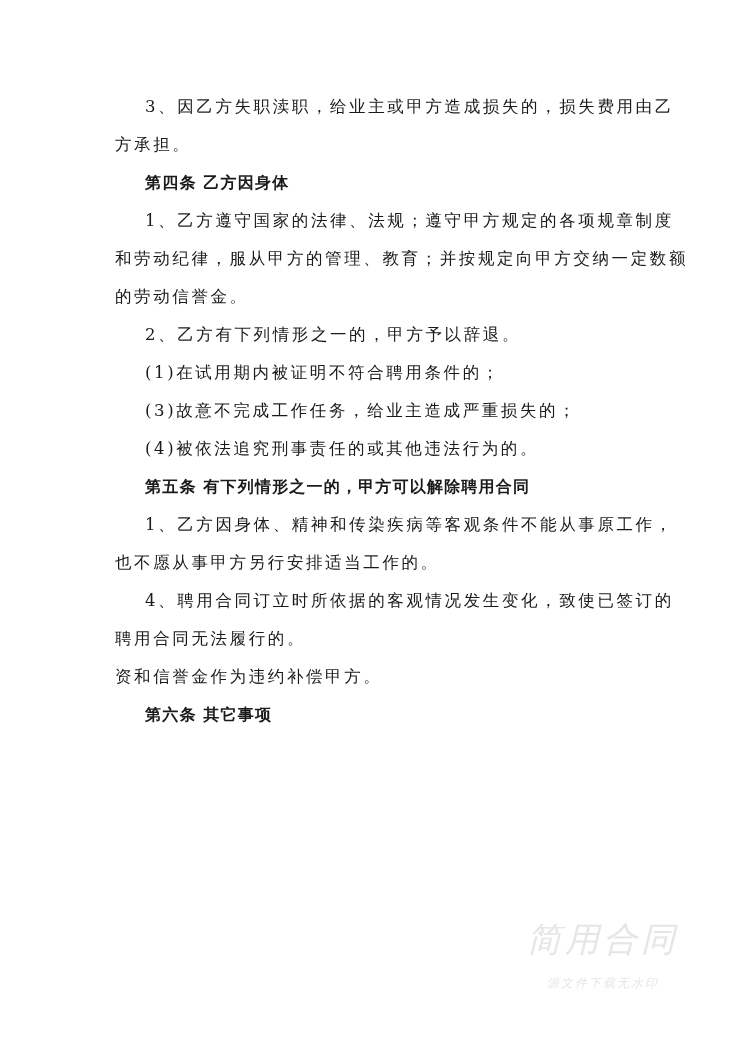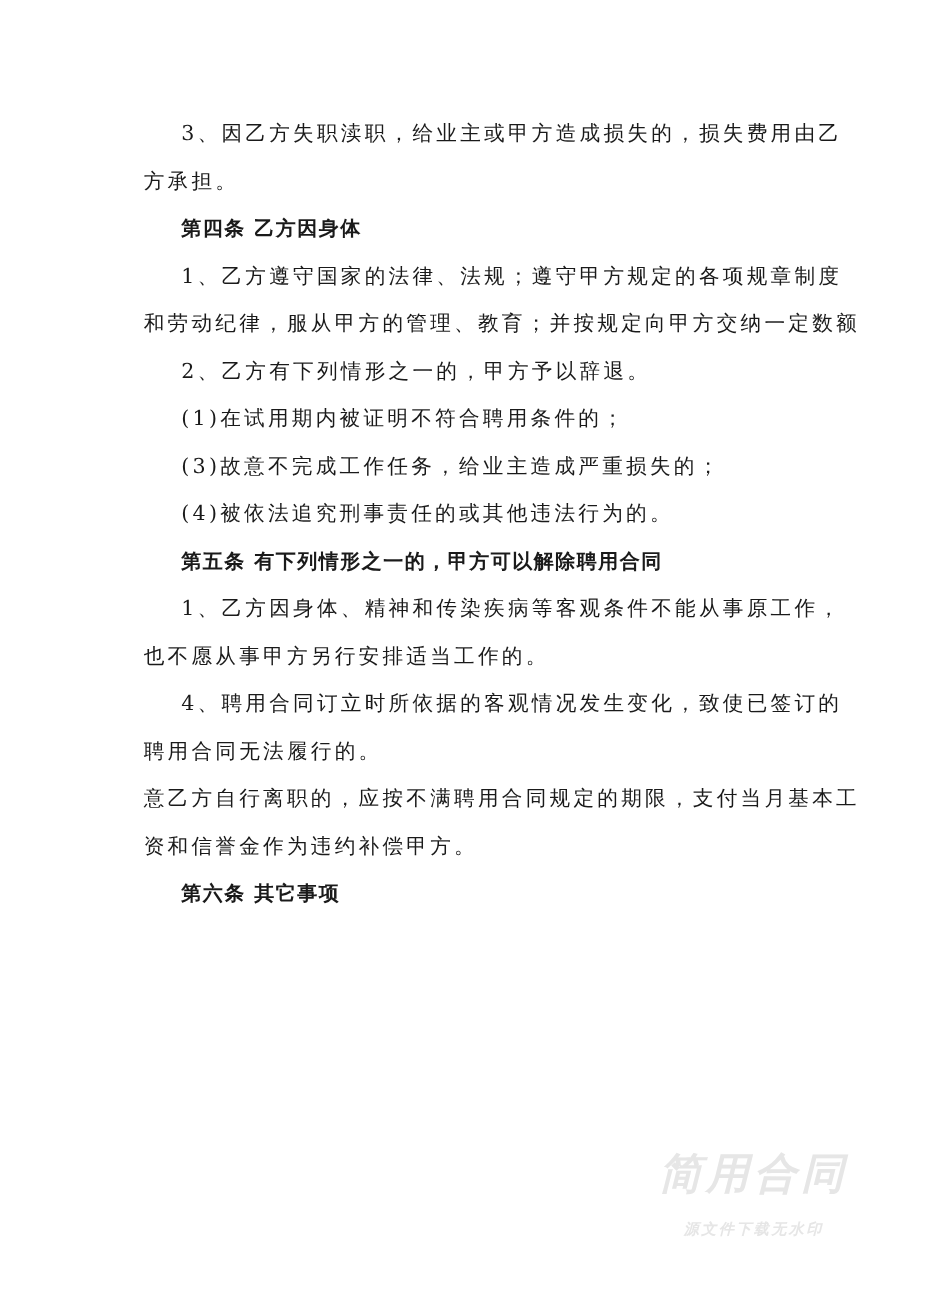--- a/index.html
+++ b/index.html
@@ -36,21 +36,21 @@
       font-size: 16px;
     }
     .watermark {
       position: absolute;
       left: 508px;
       top: 918px;
       width: 190px;
       text-align: center;
       color: #e6e6e6;
       font-family: "DejaVu Sans", "Liberation Sans", sans-serif;
-      font-weight: bold;
+      font-weight: normal;
       font-style: italic;
     }
     .wm-main {
       font-size: 34px;
       letter-spacing: 4px;
       line-height: 42px;
     }
     .wm-sub {
       font-size: 12px;
       letter-spacing: 2px;
@@ -60,30 +60,30 @@
   </style>
 </head>
 <body>
 
 <div class="page">
   <div class="line indent">3、因乙方失职渎职，给业主或甲方造成损失的，损失费用由乙</div>
   <div class="line">方承担。</div>
   <div class="line indent heading">第四条  乙方因身体</div>
   <div class="line indent">1、乙方遵守国家的法律、法规；遵守甲方规定的各项规章制度</div>
   <div class="line">和劳动纪律，服从甲方的管理、教育；并按规定向甲方交纳一定数额</div>
+  <div class="line">的劳动信誉金。</div>
   <div class="line indent">2、乙方有下列情形之一的，甲方予以辞退。</div>
   <div class="line indent">(1)在试用期内被证明不符合聘用条件的；</div>
   <div class="line indent">(3)故意不完成工作任务，给业主造成严重损失的；</div>
   <div class="line indent">(4)被依法追究刑事责任的或其他违法行为的。</div>
   <div class="line indent heading">第五条  有下列情形之一的，甲方可以解除聘用合同</div>
   <div class="line indent">1、乙方因身体、精神和传染疾病等客观条件不能从事原工作，</div>
   <div class="line">也不愿从事甲方另行安排适当工作的。</div>
   <div class="line indent">4、聘用合同订立时所依据的客观情况发生变化，致使已签订的</div>
   <div class="line">聘用合同无法履行的。</div>
-  <div class="line">意乙方自行离职的，应按不满聘用合同规定的期限，支付当月基本工</div>
   <div class="line">资和信誉金作为违约补偿甲方。</div>
   <div class="line indent heading">第六条  其它事项</div>
 </div>
 
 <div class="watermark">
   <div class="wm-main">简用合同</div>
   <div class="wm-sub">源文件下载无水印</div>
 </div>
 
 </body></html>

